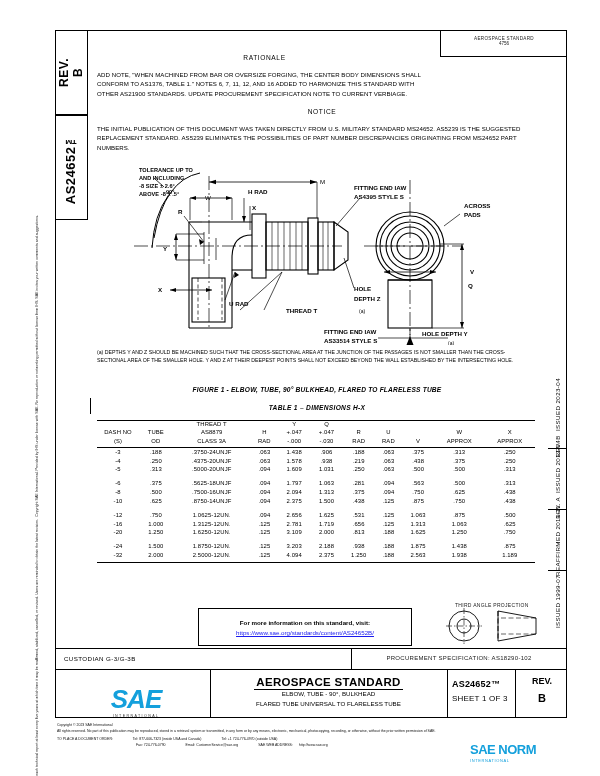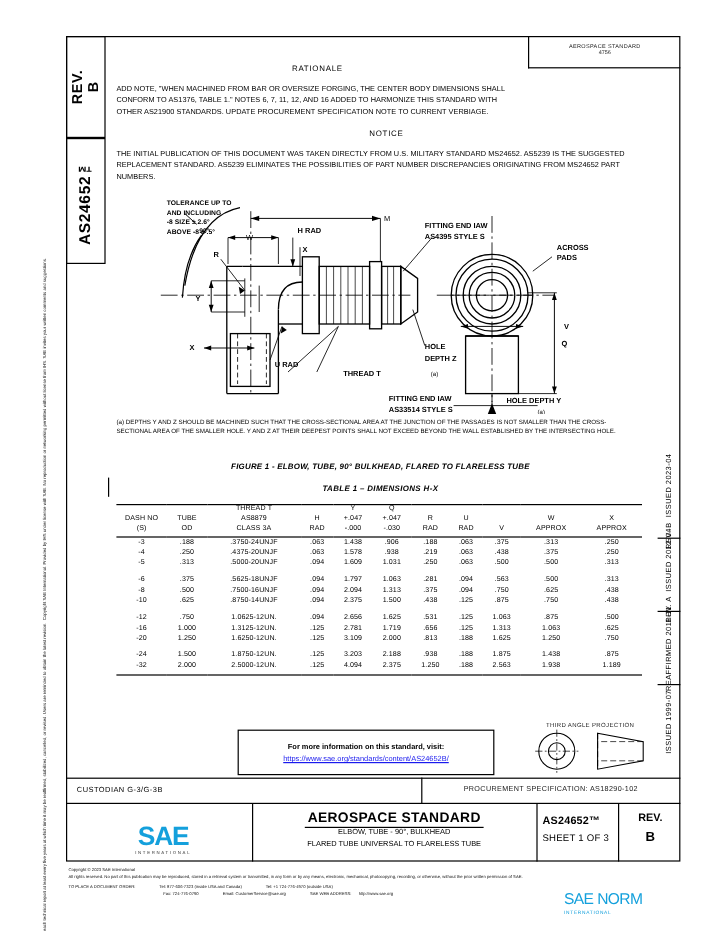--- a/index.html
+++ b/index.html
@@ -73,42 +73,42 @@
 
   
   #custrow{left:55px;top:648px;width:512px;height:22px;border-top:1.2px solid #000;
            border-bottom:1.2px solid #000;}
   #custdiv{position:absolute;left:351px;top:648px;height:22px;border-left:1.2px solid #000;}
   #cust{position:absolute;left:64px;top:655px;font-size:6.2px;letter-spacing:.4px;}
   #procspec{position:absolute;left:351px;top:655px;width:216px;text-align:center;
             font-size:6px;letter-spacing:.3px;color:#222;}
   .tbv{position:absolute;top:670px;height:48px;border-left:1.2px solid #000;}
   #sae{position:absolute;left:108px;top:684px;width:56px;text-align:center;}
-  #sae .word{font-size:22px;font-weight:bold;color:#14a0dc;letter-spacing:-1px;
-             font-family:"Liberation Sans",sans-serif;}
+  #sae .word{font-size:26px;font-weight:bold;color:#14a0dc;letter-spacing:-1px;
+             font-family:"Liberation Sans",sans-serif;font-style:italic;}
   #sae .sub{font-size:3.6px;letter-spacing:1.4px;color:#333;margin-top:-1px;}
   #asheadwrap{position:absolute;left:210px;top:672px;width:237px;text-align:center;}
   #ashead{font-size:11.5px;font-weight:bold;letter-spacing:.3px;display:inline-block;
           border-bottom:1.1px solid #000;padding:0 2px 1px;}
   #astitle{position:absolute;left:210px;top:689px;width:237px;text-align:center;
            font-size:6.2px;line-height:1.65;}
   #asnum{position:absolute;left:452px;top:679px;width:62px;font-size:9px;font-weight:bold;
          letter-spacing:.2px;}
   #assheet{position:absolute;left:452px;top:694px;width:78px;font-size:8px;letter-spacing:.2px;}
   #asrev{position:absolute;left:519px;top:676px;width:46px;text-align:center;
          font-size:9px;font-weight:bold;}
   #asrevv{position:absolute;left:519px;top:692px;width:46px;text-align:center;
           font-size:11px;font-weight:bold;}
 
   
   #foot{position:absolute;left:57px;top:722px;width:400px;}
   #foot div{font-size:3.5px;line-height:1.85;color:#111;}
   #footorder{margin-top:1px;}
   #saenorm{position:absolute;left:470px;top:740px;}
-  #saenorm .sn1{font-size:13px;font-weight:normal;color:#14a0dc;letter-spacing:-.5px;}
+  #saenorm .sn1{font-size:13px;font-weight:bold;color:#14a0dc;letter-spacing:-.5px;}
   #saenorm .sn2{font-size:4px;letter-spacing:.6px;color:#14a0dc;}
 
   
   #ticka{position:absolute;left:90px;top:398px;width:0;height:16px;border-left:1.4px solid #000;}
 </style>
 </head>
 <body>
 
 <div id="page">
 

